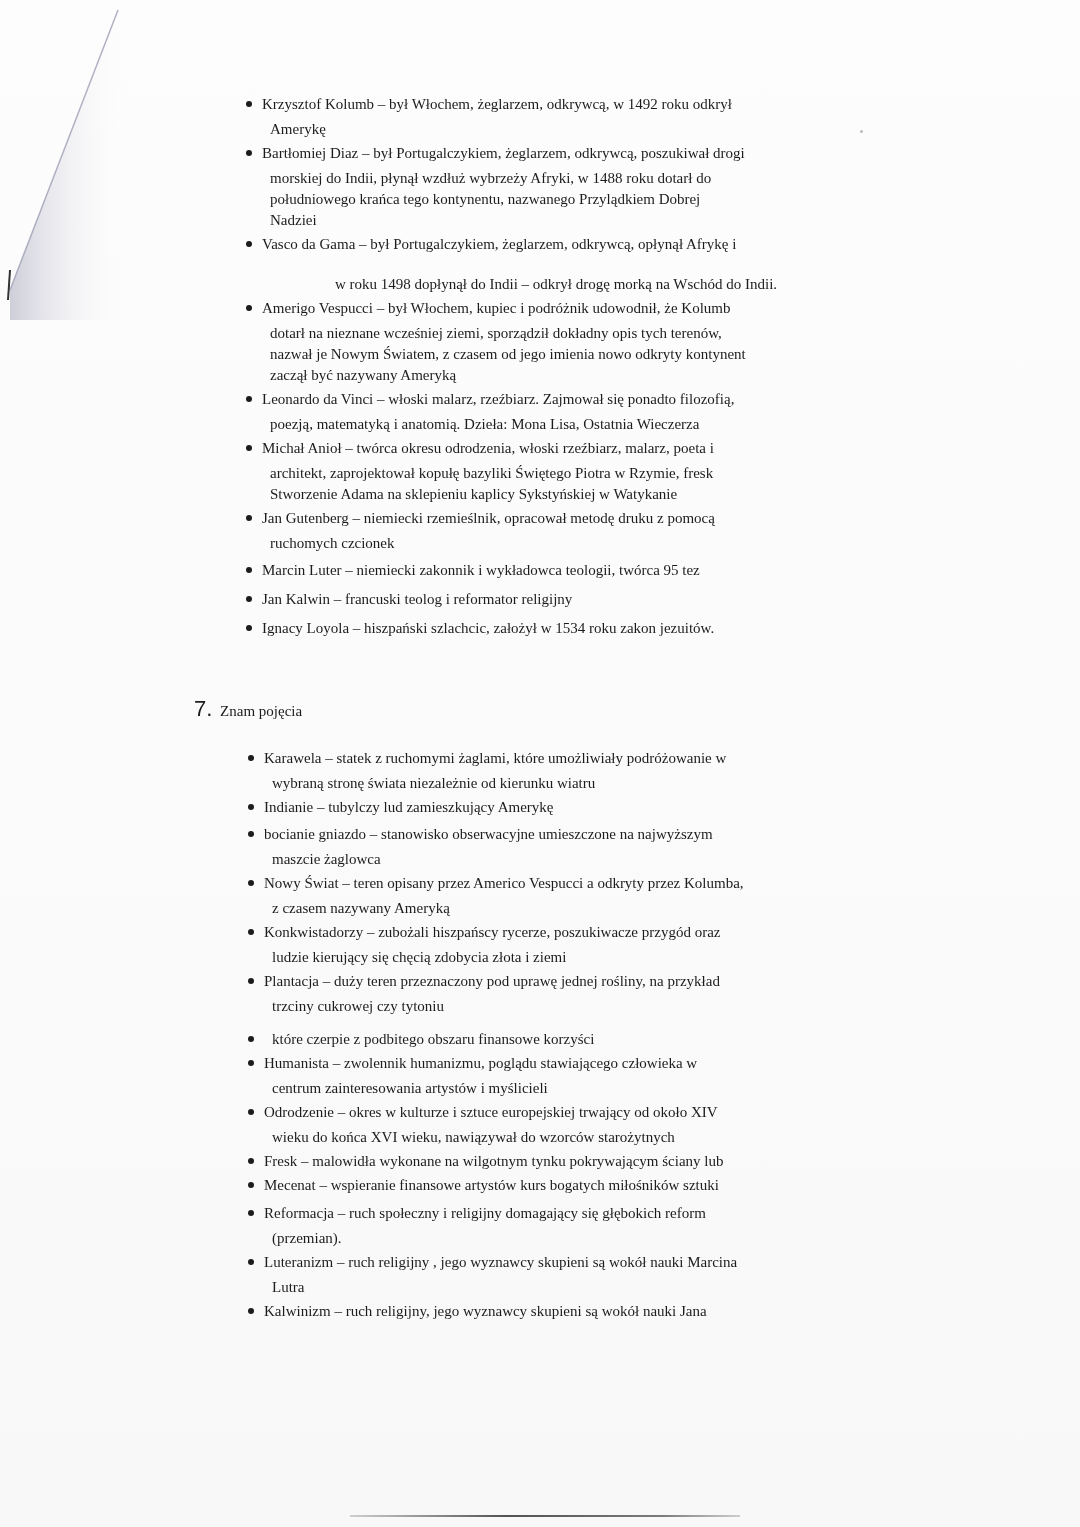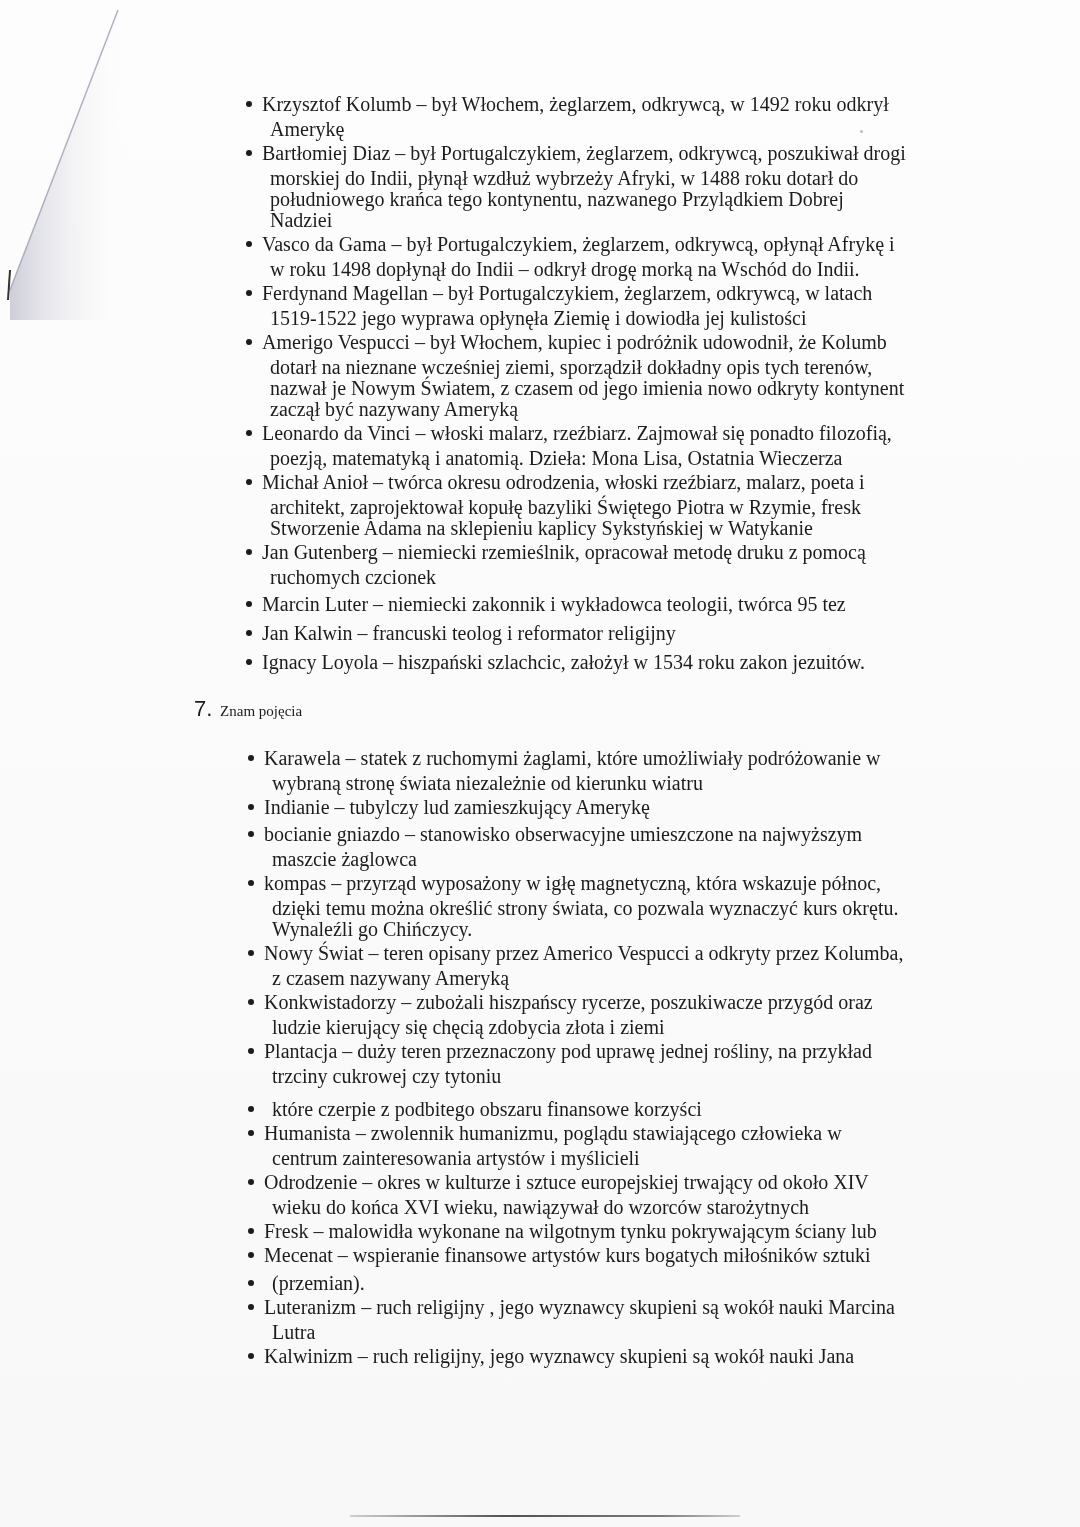--- a/index.html
+++ b/index.html
@@ -17,21 +17,21 @@
     .edge-shadow {
       position: absolute; left: 0; top: 0; width: 130px; height: 320px;
       pointer-events: none;
     }
     .edge-shadow svg { width: 130px; height: 320px; }
     .list {
       position: absolute; list-style: none; margin: 0; padding: 0;
     }
     .item {
       position: relative;
-      font-size: 20px;
+      font-size: 15px;
       line-height: 21px;
       margin: 0;
     }
     .item .bullet {
       position: absolute; left: -16px; top: 7px;
       width: 6px; height: 6px; border-radius: 50%;
       background: #1c1c1c;
     }
     .item .line { display: block; white-space: nowrap; }
     .item .line.indent { padding-left: 8px; }
@@ -76,26 +76,21 @@
       <li class="item" style="margin-bottom: 3px;">
         <span class="bullet"></span>
         <span class="line">Bartłomiej Diaz – był Portugalczykiem, żeglarzem, odkrywcą, poszukiwał drogi</span>
         <span class="line indent" style="margin-top: 4px;">morskiej do Indii, płynął wzdłuż wybrzeży Afryki, w 1488 roku dotarł do</span>
         <span class="line indent">południowego krańca tego kontynentu, nazwanego Przylądkiem Dobrej</span>
         <span class="line indent">Nadziei</span>
       </li>
       <li class="item" style="margin-bottom: 3px;">
         <span class="bullet"></span>
         <span class="line">Vasco da Gama – był Portugalczykiem, żeglarzem, odkrywcą, opłynął Afrykę i</span>
-        <span class="line indent" style="margin-top: 4px;">w roku 1498 dopłynął do Indii – odkrył drogę morką na Wschód do Indii.</span>
-      </li>
-      <li class="item" style="margin-bottom: 3px;">
-        <span class="bullet"></span>
-        <span class="line">Ferdynand Magellan – był Portugalczykiem, żeglarzem, odkrywcą, w latach</span>
-        <span class="line indent" style="margin-top: 4px;">1519-1522 jego wyprawa opłynęła Ziemię i dowiodła jej kulistości</span>
+        <span class="line indent" style="margin-top: 19px; text-align: center;">w roku 1498 dopłynął do Indii – odkrył drogę morką na Wschód do Indii.</span>
       </li>
       <li class="item" style="margin-bottom: 3px;">
         <span class="bullet"></span>
         <span class="line">Amerigo Vespucci – był Włochem, kupiec i podróżnik udowodnił, że Kolumb</span>
         <span class="line indent" style="margin-top: 4px;">dotarł na nieznane wcześniej ziemi, sporządził dokładny opis tych terenów,</span>
         <span class="line indent">nazwał je Nowym Światem, z czasem od jego imienia nowo odkryty kontynent</span>
         <span class="line indent">zaczął być nazywany Ameryką</span>
       </li>
       <li class="item" style="margin-bottom: 3px;">
         <span class="bullet"></span>
@@ -142,26 +137,20 @@
         <span class="bullet"></span>
         <span class="line">Indianie – tubylczy lud zamieszkujący Amerykę</span>
       </li>
       <li class="item" style="margin-bottom: 3px;">
         <span class="bullet"></span>
         <span class="line">bocianie gniazdo – stanowisko obserwacyjne umieszczone na najwyższym</span>
         <span class="line indent" style="margin-top: 4px;">maszcie żaglowca</span>
       </li>
       <li class="item" style="margin-bottom: 3px;">
         <span class="bullet"></span>
-        <span class="line">kompas – przyrząd wyposażony w igłę magnetyczną, która wskazuje północ,</span>
-        <span class="line indent" style="margin-top: 4px;">dzięki temu można określić strony świata, co pozwala wyznaczyć kurs okrętu.</span>
-        <span class="line indent">Wynaleźli go Chińczycy.</span>
-      </li>
-      <li class="item" style="margin-bottom: 3px;">
-        <span class="bullet"></span>
         <span class="line">Nowy Świat – teren opisany przez Americo Vespucci a odkryty przez Kolumba,</span>
         <span class="line indent" style="margin-top: 4px;">z czasem nazywany Ameryką</span>
       </li>
       <li class="item" style="margin-bottom: 3px;">
         <span class="bullet"></span>
         <span class="line">Konkwistadorzy – zubożali hiszpańscy rycerze, poszukiwacze przygód oraz</span>
         <span class="line indent" style="margin-top: 4px;">ludzie kierujący się chęcią zdobycia złota i ziemi</span>
       </li>
       <li class="item" style="margin-bottom: 3px;">
         <span class="bullet"></span>
@@ -185,20 +174,21 @@
       <li class="item" style="margin-bottom: 3px;">
         <span class="bullet"></span>
         <span class="line">Fresk – malowidła wykonane na wilgotnym tynku pokrywającym ściany lub</span>
       </li>
       <li class="item" style="margin-bottom: 7px;">
         <span class="bullet"></span>
         <span class="line">Mecenat – wspieranie finansowe artystów kurs bogatych miłośników sztuki</span>
       </li>
       <li class="item" style="margin-bottom: 3px;">
         <span class="bullet"></span>
+        <span class="line">Reformacja – ruch społeczny i religijny domagający się głębokich reform</span>
         <span class="line indent" style="margin-top: 4px;">(przemian).</span>
       </li>
       <li class="item" style="margin-bottom: 3px;">
         <span class="bullet"></span>
         <span class="line">Luteranizm – ruch religijny , jego wyznawcy skupieni są wokół nauki Marcina</span>
         <span class="line indent" style="margin-top: 4px;">Lutra</span>
       </li>
       <li class="item" style="margin-bottom: 3px;">
         <span class="bullet"></span>
         <span class="line">Kalwinizm – ruch religijny, jego wyznawcy skupieni są wokół nauki Jana</span>

